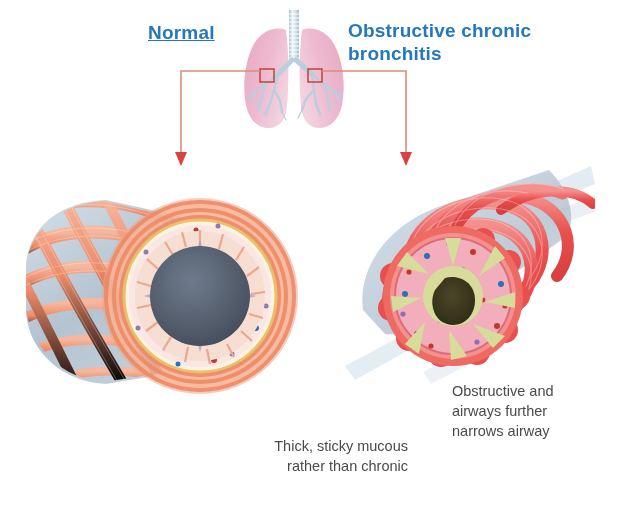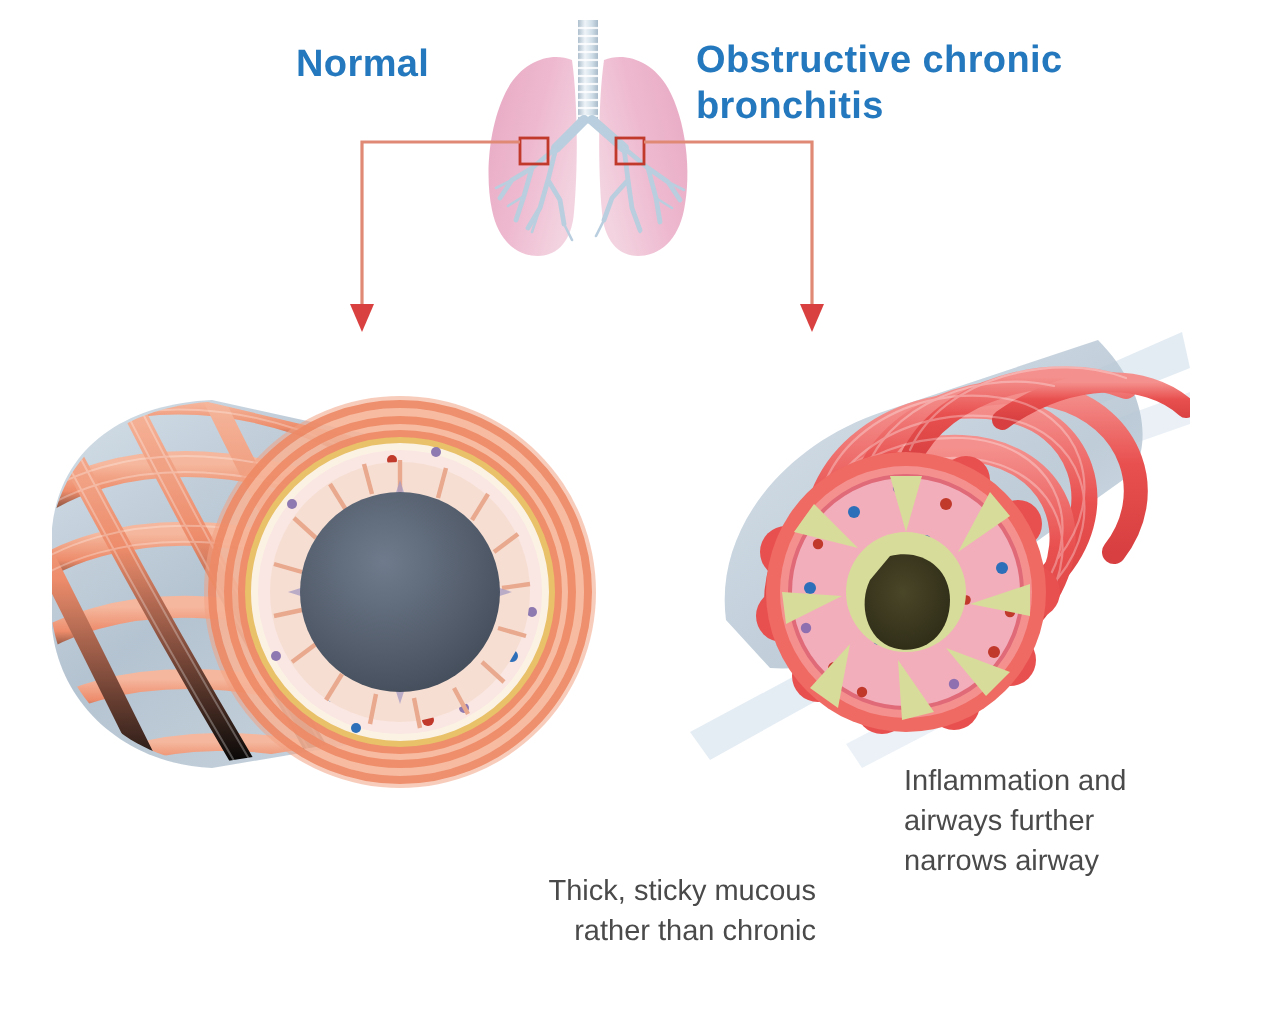--- a/index.html
+++ b/index.html
@@ -22,21 +22,21 @@
   
   .title {
     position: absolute;
     font-family: "Liberation Sans", sans-serif;
     font-weight: bold;
     font-size: 19px;
     line-height: 23px;
     color: #2478bd;
     letter-spacing: 0.2px;
   }
-  #title-normal { left: 148px; top: 21px; }
+  #title-normal { left: 148px; top: 21px; text-decoration: underline; }
   #title-obstructive { left: 348px; top: 19px; width: 190px; }
 
   
   .caption {
     position: absolute;
     font-family: "Liberation Sans", sans-serif;
     font-size: 14.5px;
     line-height: 20px;
     color: #4a4a4a;
   }
@@ -388,18 +388,18 @@
                C128 160 124 142 130 130 Z" fill="url(#lumenO)"></path>
     </g>
   </svg>
 
   <div class="caption" id="caption-left">
     <span>Thick, sticky mucous</span>
     <span>rather than chronic</span>
   </div>
 
   <div class="caption" id="caption-right">
-    <span>Inflammation and</span>
+    <span>Obstructive and</span>
     <span>airways further</span>
     <span>narrows airway</span>
   </div>
 
 </div>
 
 </body></html>

